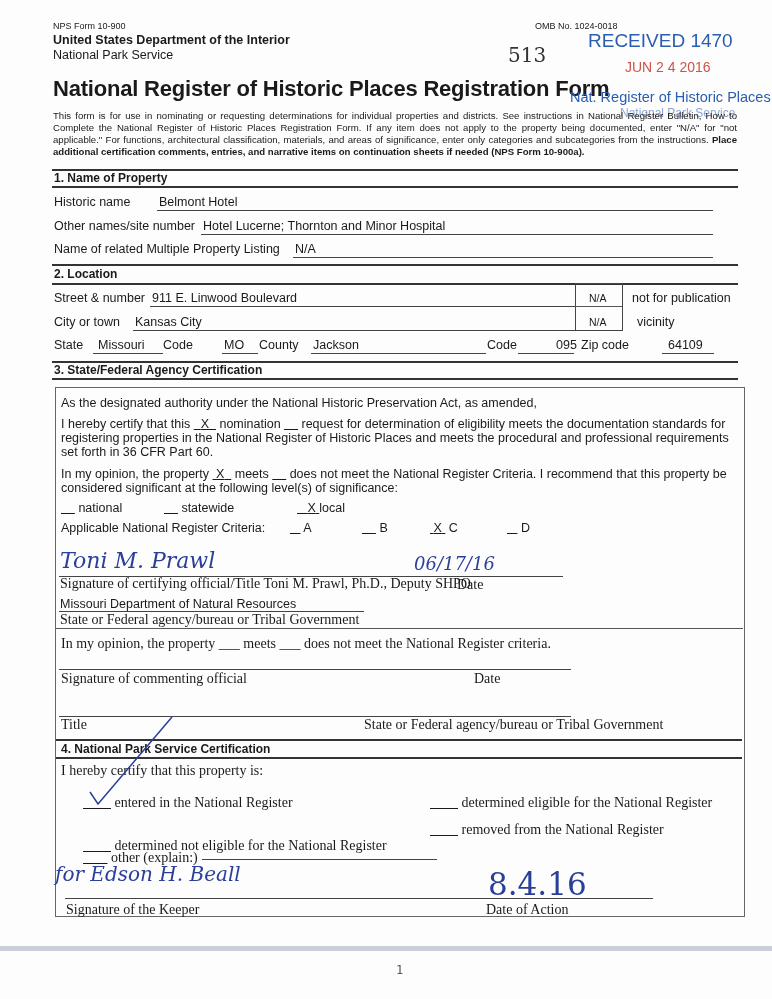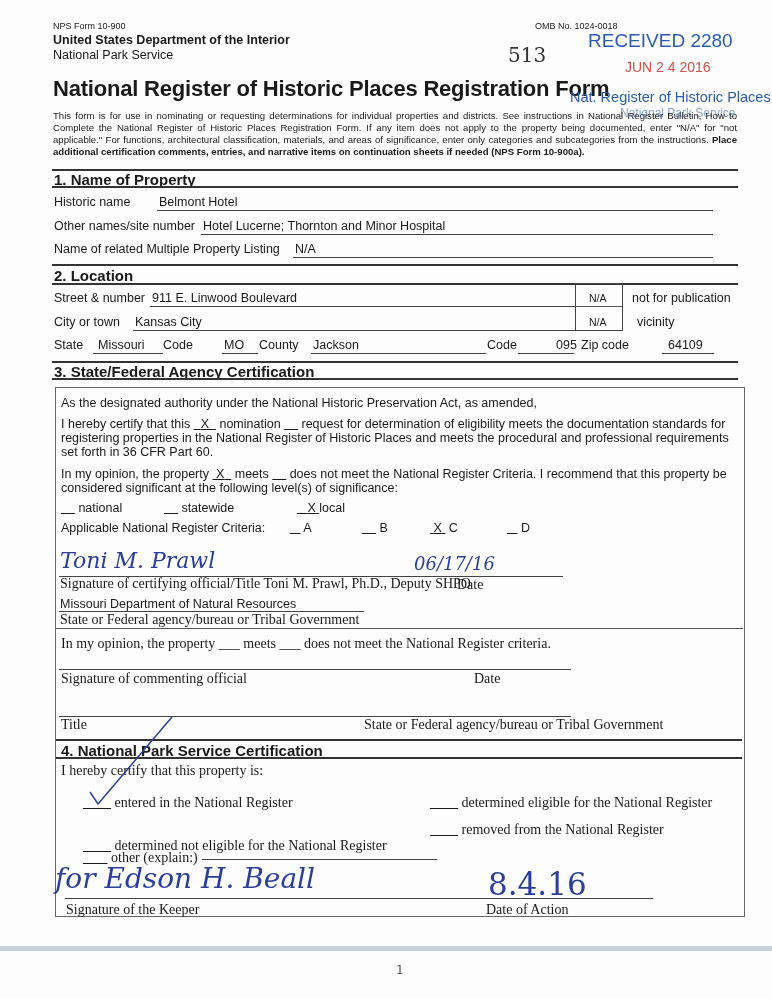--- a/index.html
+++ b/index.html
@@ -4,21 +4,21 @@
 <style>
   html, body { margin:0; padding:0; }
   body { width:772px; height:999px; background:#fdfdfd; position:relative; overflow:hidden;
          font-family:"Liberation Sans", sans-serif; color:#1a1a1a; }
   .abs { position:absolute; }
   .small { font-size:9px; }
   .hdr-dept { font-size:12.5px; font-weight:bold; }
   .hdr-nps { font-size:12.5px; }
   .title { font-size:22px; font-weight:bold; letter-spacing:-0.2px; }
   .intro { font-size:9.6px; line-height:12px; text-align:justify; width:684px; }
-  .sec-head { font-size:15px; font-weight:bold; }
+  .sec-head { font-size:12px; font-weight:bold; }
   .rule { position:absolute; height:0; border-top:2px solid #333; }
   .thin { position:absolute; height:0; border-top:1px solid #555; }
   .lbl { font-size:12.5px; position:absolute; white-space:nowrap; }
   .val { font-size:12.5px; position:absolute; white-space:nowrap; }
   .uline { position:absolute; height:0; border-top:1px solid #444; }
   .box { position:absolute; border:1px solid #444; }
   .stamp-blue { color:#2a5db0; }
   .stamp-red { color:#d0524a; }
   .hand { color:#2a3f9a; font-family:"DejaVu Serif", serif; font-style:italic; }
   .t12 { font-size:12.5px; }
@@ -28,21 +28,21 @@
 </head>
 <body>
 
 <div class="abs small" style="left:53px;top:21px;">NPS Form 10-900</div>
 <div class="abs hdr-dept" style="left:53px;top:33px;">United States Department of the Interior</div>
 <div class="abs hdr-nps" style="left:53px;top:48px;">National Park Service</div>
 <div class="abs small" style="left:535px;top:21px;">OMB No. 1024-0018</div>
 <div class="abs hand" style="left:508px;top:43px;font-size:20px;color:#333;font-style:normal;">513</div>
 <div class="abs title" style="left:53px;top:76px;">National Register of Historic Places Registration Form</div>
 
-<div class="abs stamp-blue" style="left:588px;top:30px;font-size:19px;">RECEIVED 2280</div>
+<div class="abs stamp-blue" style="left:588px;top:30px;font-size:19px;">RECEIVED 1470</div>
 <div class="abs stamp-red" style="left:625px;top:59px;font-size:14px;">JUN 2 4 2016</div>
 <div class="abs stamp-blue" style="left:570px;top:89px;font-size:14.5px;">Nat. Register of Historic Places</div>
 <div class="abs stamp-blue" style="left:620px;top:106px;font-size:12px;opacity:0.55;">National Park Service</div>
 
 <div class="abs intro" style="left:53px;top:110px;">
   <span>This form is for use in nominating or requesting determinations for individual properties and districts.  See instructions in National Register Bulletin, How to Complete the National Register of Historic Places Registration Form.  If any item does not apply to the property being documented, enter "N/A" for "not applicable."  For functions, architectural classification, materials, and areas of significance, enter only categories and subcategories from the instructions.</span>
   <b>Place additional certification comments, entries, and narrative items on continuation sheets if needed (NPS Form 10-900a).</b>
 </div>
 
 <div class="rule" style="left:52px;top:169px;width:686px;"></div>
@@ -169,20 +169,20 @@
   <path d="M10 80 L18 92 L92 5" stroke="#2a3f9a" stroke-width="1.5" fill="none"></path>
 </svg>
 
 <div class="abs t9" style="left:83px;top:795px;"><span style="text-decoration:underline;">&nbsp;&nbsp;&nbsp;&nbsp;&nbsp;&nbsp;&nbsp;&nbsp;</span> <span>entered in the National Register</span></div>
 <div class="abs t9" style="left:430px;top:795px;"><span style="text-decoration:underline;">&nbsp;&nbsp;&nbsp;&nbsp;&nbsp;&nbsp;&nbsp;&nbsp;</span> <span>determined eligible for the National Register</span></div>
 <div class="abs t9" style="left:83px;top:822px;margin-top:16px;"><span style="text-decoration:underline;">&nbsp;&nbsp;&nbsp;&nbsp;&nbsp;&nbsp;&nbsp;&nbsp;</span> <span>determined not eligible for the National Register</span></div>
 <div class="abs t9" style="left:430px;top:822px;"><span style="text-decoration:underline;">&nbsp;&nbsp;&nbsp;&nbsp;&nbsp;&nbsp;&nbsp;&nbsp;</span> <span>removed from the National Register</span></div>
 <div class="abs t9" style="left:83px;top:850px;text-align:right;"><span style="text-decoration:underline;">&nbsp;&nbsp;&nbsp;&nbsp;&nbsp;&nbsp;&nbsp;</span> <span>other (explain:)</span></div>
 <div class="uline" style="left:202px;top:859px;width:235px;"></div>
 
-<div class="abs hand" style="left:55px;top:862px;font-size:28px;white-space:nowrap;">for Edson H. Beall</div>
+<div class="abs hand" style="left:55px;top:862px;font-size:20px;white-space:nowrap;">for Edson H. Beall</div>
 <div class="abs hand" style="left:488px;top:866px;font-size:31px;font-style:normal;">8.4.16</div>
 <div class="uline" style="left:65px;top:898px;width:588px;"></div>
 <div class="abs t9" style="left:66px;top:902px;">Signature of the Keeper</div>
 <div class="abs t9" style="left:486px;top:902px;">Date of Action</div>
 
 <div class="footer-bar"></div>
 <div class="abs" style="left:396px;top:963px;font-size:12px;color:#555;font-family:'DejaVu Sans Mono', monospace;">1</div>
 
 </body></html>

